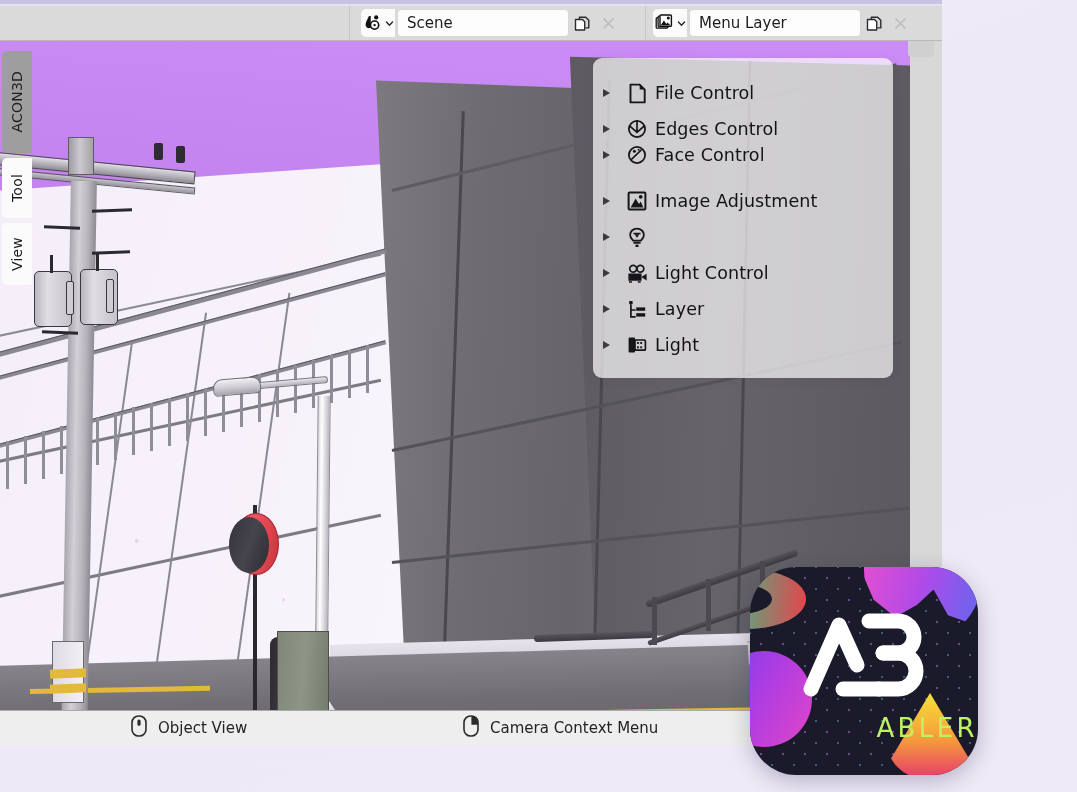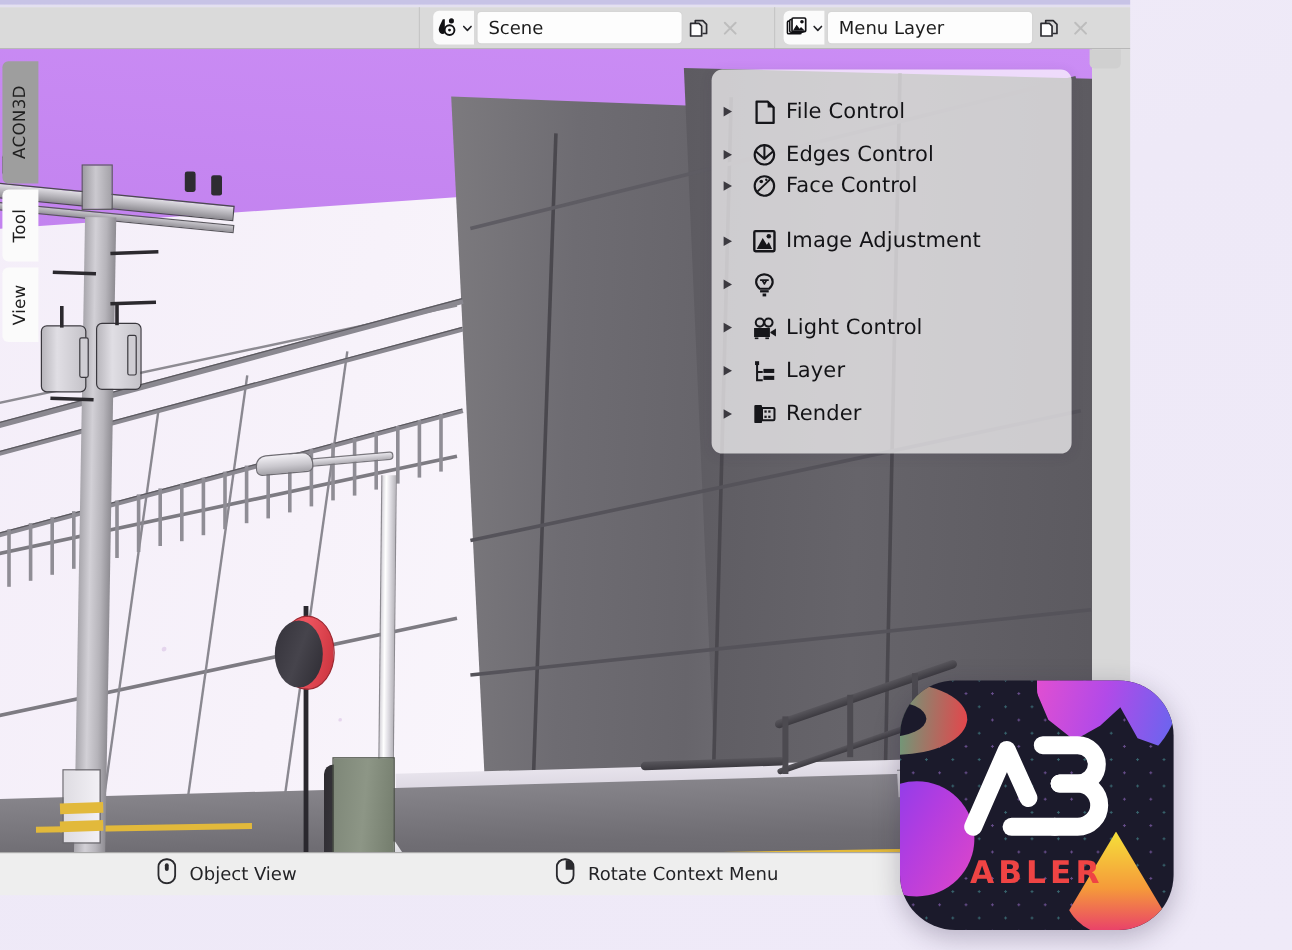--- a/index.html
+++ b/index.html
@@ -208,22 +208,22 @@
   .blob-tl{left:-62px;top:2px;width:118px;height:60px;border-radius:50%;
     background:linear-gradient(95deg,#2fbd8a 0%,#37c08e 30%,#e8434a 100%);}
   .blob-tl-in{position:absolute;left:-42px;top:17px;width:64px;height:30px;border-radius:50%;background:#1b1a2b;}
   .blob-bl{left:-34px;bottom:28px;width:96px;height:96px;border-radius:50%;
     background:linear-gradient(120deg,#7b3df0 0%,#b23de0 50%,#e046c8 100%);}
   .blob-br{right:4px;bottom:-4px;width:88px;height:86px;
     background:linear-gradient(180deg,#f5e03a 0%,#f59a3a 55%,#e8396e 100%);
     clip-path:polygon(50% 0,100% 86%,84% 100%,16% 100%,0 86%);
     border-radius:0 0 40px 40px;}
   .logo-mark{position:absolute;left:0;right:0;top:40px;display:flex;justify-content:center;}
-  .logo-text{position:absolute;left:0;right:0;top:146px;text-align:center;
-    font-size:26px;font-weight:bold;color:#ef4444;letter-spacing:3.4px;}
+  .logo-text{position:absolute;left:0;right:0;top:146px;text-align:right;
+    font-size:26px;font-weight:normal;color:#bef264;letter-spacing:3.4px;}
 </style>
 </head>
 <body>
 
 <div id="app">
 
   <div class="desktop-bg"></div>
 
   <div class="app-window">
 
@@ -511,21 +511,21 @@
         <span class="pi">
           <svg width="20" height="20" viewBox="0 0 20 20">
             <rect x="1.6" y="2.4" width="6.4" height="15.2" rx="1" fill="#16161a"></rect>
             <path d="M8 5 h9.4 a1 1 0 0 1 1 1 v8.2 a1 1 0 0 1 -1 1 H8 Z" fill="none" stroke="#16161a" stroke-width="1.7"></path>
             <rect x="10" y="7" width="1.9" height="1.9" fill="#16161a"></rect>
             <rect x="13.2" y="7" width="1.9" height="1.9" fill="#16161a"></rect>
             <rect x="10" y="11.4" width="1.9" height="1.9" fill="#16161a"></rect>
             <rect x="13.2" y="11.4" width="1.9" height="1.9" fill="#16161a"></rect>
           </svg>
         </span>
-        <span class="plabel">Render</span>
+        <span class="plabel">Light</span>
       </div>
     </div>
 
     <div class="tabstrip"></div>
     <div class="vp-corner"></div>
 
     <div class="tab active" style="top:51px;height:102px">
       <span>ACON3D</span>
     </div>
     <div class="tab idle" style="top:158px;height:60px">
@@ -547,21 +547,21 @@
       <span class="slabel">Object View</span>
     </div>
 
     <div class="status-item" style="left:463px">
       <span>
         <svg width="16" height="22" viewBox="0 0 16 22">
           <rect x="1" y="1" width="14" height="20" rx="6.6" fill="none" stroke="#2a2a2e" stroke-width="1.6"></rect>
           <path d="M8.4 1.8 h2.6 a4.4 4.4 0 0 1 4 4 v4 h-6.6 z" fill="#2a2a2e"></path>
         </svg>
       </span>
-      <span class="slabel">Rotate Context Menu</span>
+      <span class="slabel">Camera Context Menu</span>
     </div>
 
   </div>
 
   <div class="logo">
     <div class="logo-dots"></div>
     <div class="blob blob-tl"></div>
     <div class="blob-tl-in"></div>
     <div class="blob blob-tr"></div>
     <div class="blob blob-bl"></div>

